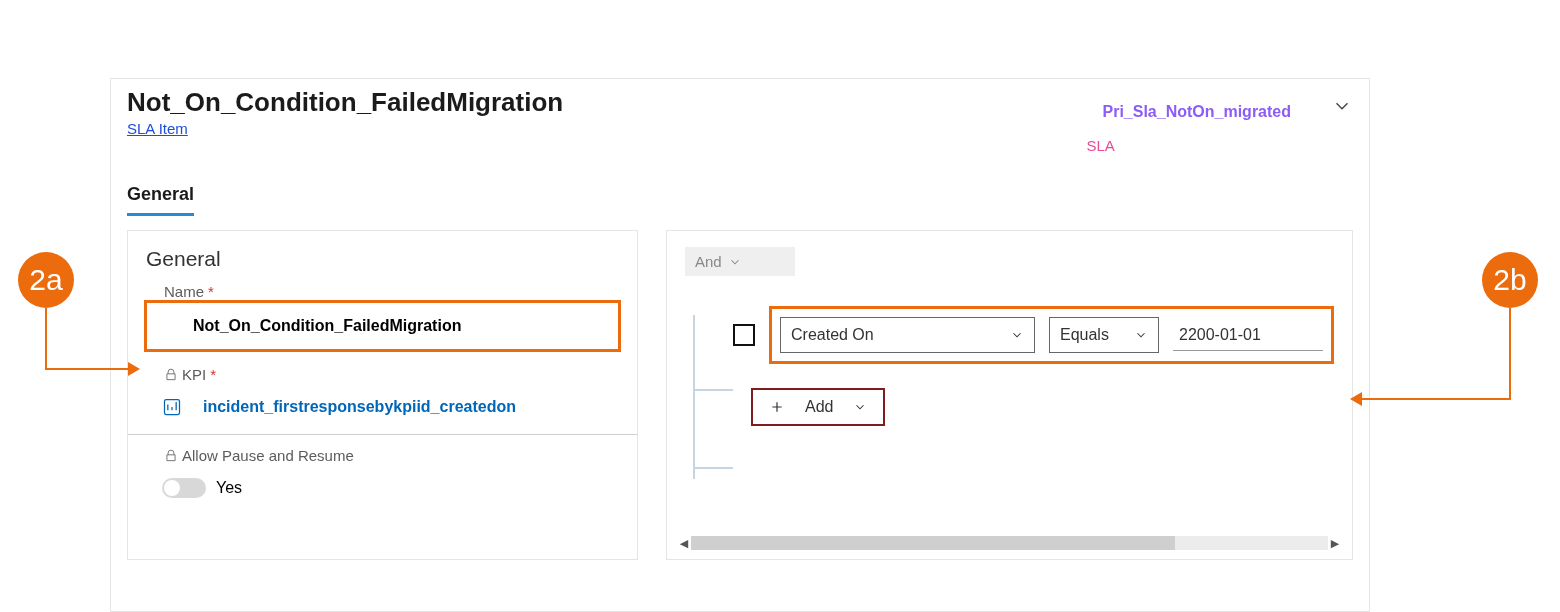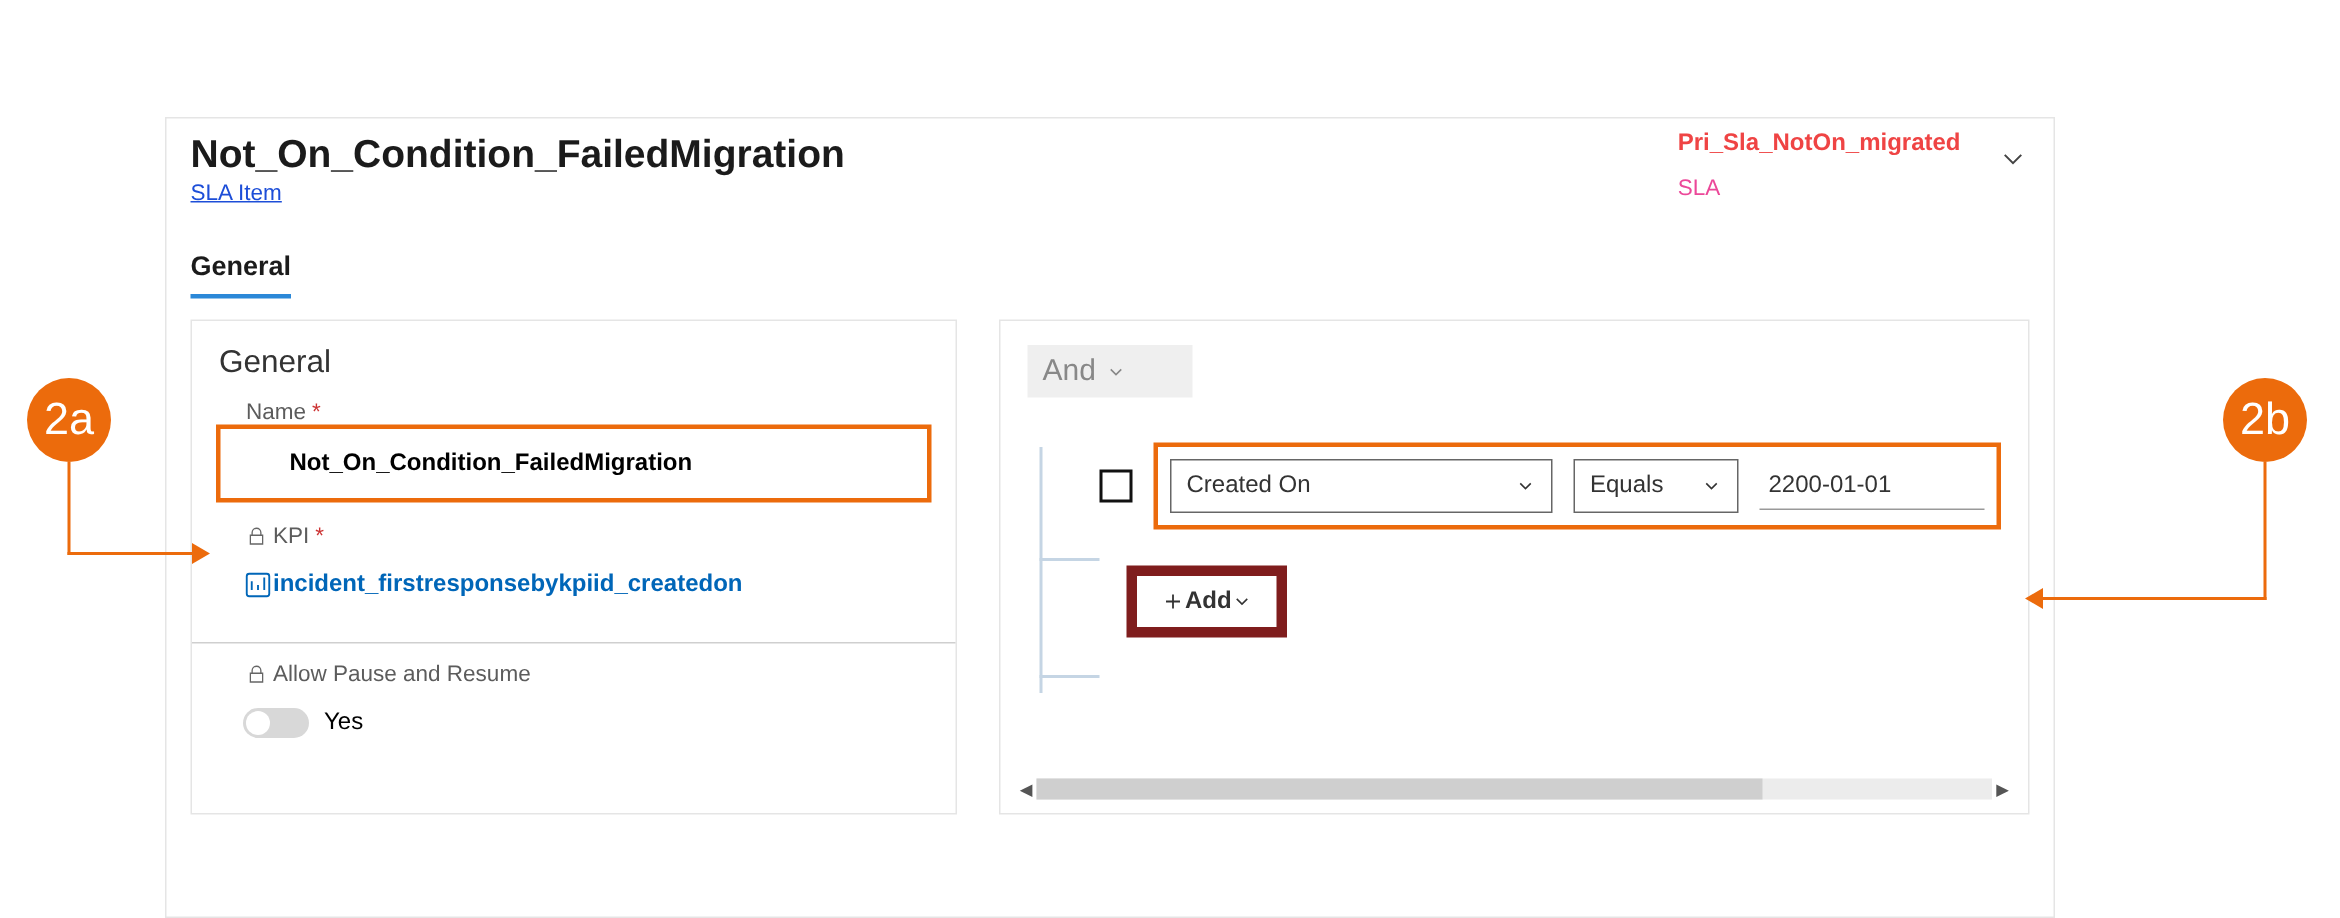--- a/index.html
+++ b/index.html
@@ -72,24 +72,24 @@
     color: #1d4ed8;
     margin-top: 2px;
     text-decoration: underline;
   }
   .right-block {
     display: flex;
     align-items: flex-start;
     gap: 24px;
   }
   .right-text .link-title {
-    color: #ef4444;
+    color: #8b5cf6;
     font-size: 16px;
     font-weight: 600;
-    margin: 0;
+    margin: 16px;
     cursor: pointer;
   }
   .right-text .link-sub {
     color: #ec4899;
     font-size: 15px;
     margin-top: 12px;
   }
   .chev { width: 22px; height: 22px; color: #444; margin-top: 8px; cursor: pointer; }
 
   
@@ -145,22 +145,22 @@
     padding: 14px 28px 14px 46px;
     margin-left: -2px;
     margin-right: -2px;
     font-weight: 600;
     font-size: 16px;
     background: #fff;
   }
   .name-highlight-wrap { padding: 0 18px; position: relative; }
 
   .kpi-row {
-    display: flex; align-items: center; gap: 0;
-    padding: 14px 18px 28px 34px;
+    display: flex; align-items: center; gap: 21px;
+    padding: 14px 18px 17px 34px;
     border-bottom: 1px solid #cfcfcf;
   }
   .kpi-link { color: #0066b8; font-weight: 600; font-size: 16px; cursor: pointer; }
 
   .toggle-row {
     display: flex; align-items: center; gap: 10px;
     padding: 14px 18px 4px 34px;
   }
   .toggle {
     width: 44px; height: 20px;
@@ -175,21 +175,21 @@
     width: 16px; height: 16px; border-radius: 50%;
     background: #fff;
   }
 
   
   .cond-block { padding: 0 18px; }
   .and-pill {
     width: 110px;
     background: #efefef;
     color: #888;
-    font-size: 20px;
+    font-size: 15px;
     padding: 6px 10px;
     display: flex; align-items: center; gap: 6px;
     cursor: pointer;
   }
   .tree-line {
     position: absolute;
     left: 26px;
     top: 84px;
     bottom: 80px;
     width: 2px;
@@ -243,28 +243,27 @@
     padding: 6px 6px;
     width: 150px;
     background: #fff;
   }
 
   .add-row {
     margin: 24px 0 0 66px;
     display: flex; align-items: center;
   }
   .add-btn {
-    border: 7px solid #7f1d1d;
+    border: 2px solid #7f1d1d;
     padding: 8px 16px;
-    display: flex; align-items: center; gap: 0;
+    display: flex; align-items: center; gap: 20px;
     font-size: 16px;
     color: #333;
     cursor: pointer;
     background: #fff;
-    font-weight: bold;
   }
 
   .hscroll {
     position: absolute;
     left: 10px; right: 10px; bottom: 8px;
     height: 16px;
     display: flex;
     align-items: center;
   }
   .hscroll .sbtn { width: 14px; text-align: center; color: #555; font-size: 11px; cursor: pointer; }

